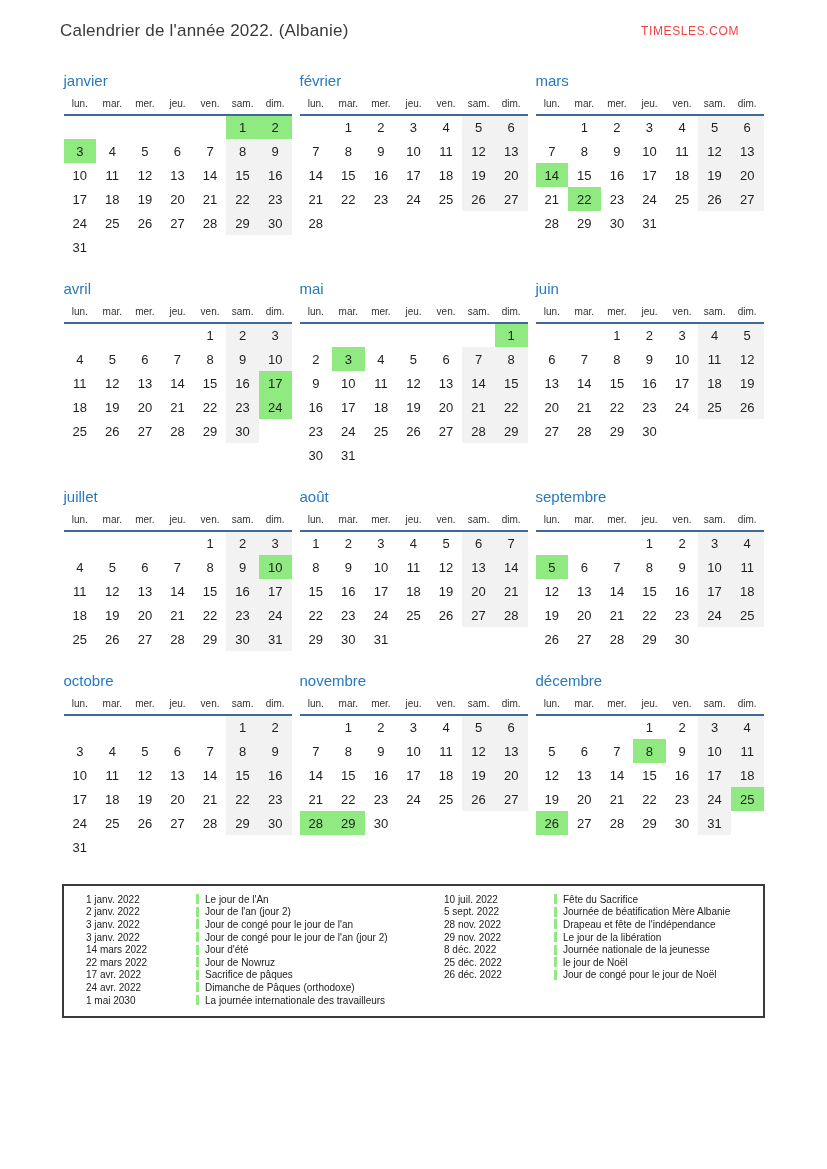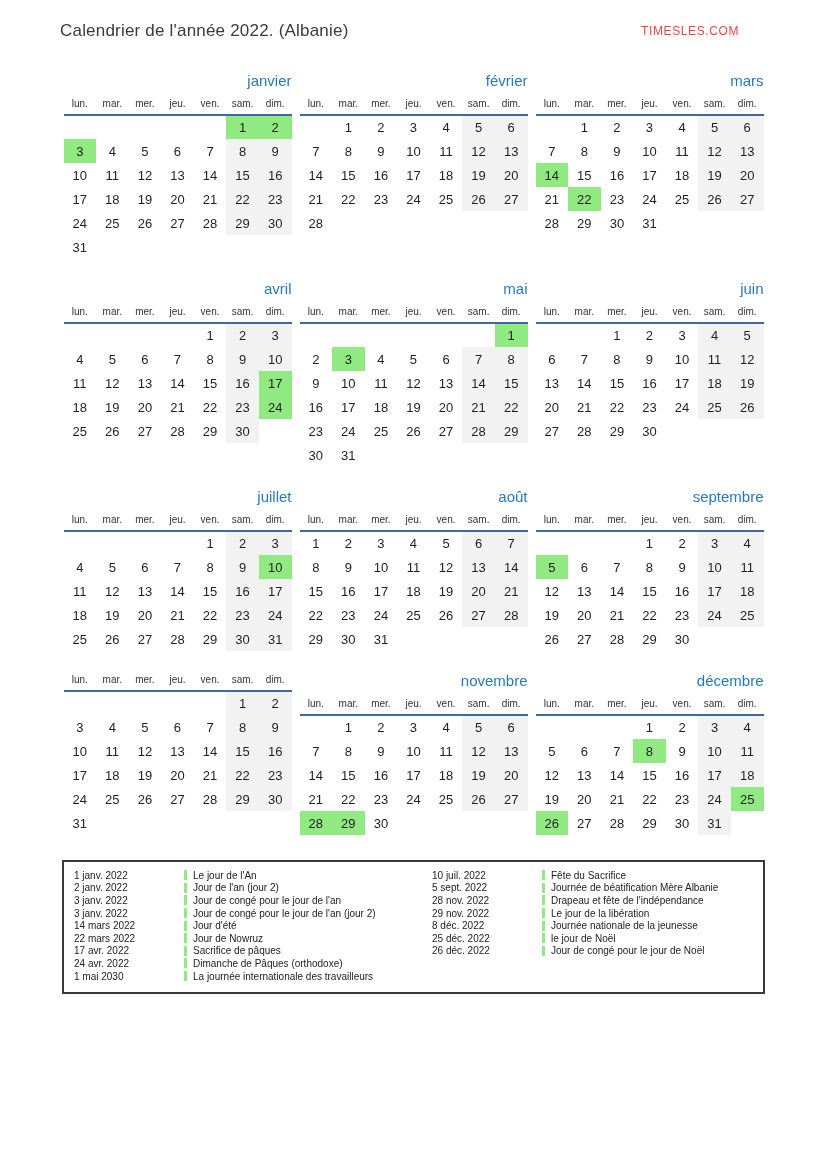--- a/index.html
+++ b/index.html
@@ -14,38 +14,38 @@
   }
   .page-title { font-size: 17px; font-weight: 400; color: #3a3a3a; letter-spacing: 0.2px; }
   .site-link { font-size: 12px; color: #ef4444; text-decoration: none; letter-spacing: 0.6px; margin-top: 3px; }
 
   .months-grid {
     width: 700px; margin: 31px auto 0;
     display: grid; grid-template-columns: repeat(3, 228px);
     column-gap: 8px; row-gap: 21px; align-items: start;
   }
   .month { width: 228px; }
-  .month-title { text-align: right; color: #2779bd; font-size: 15px; font-weight: 400; margin-bottom: 7px; }
+  .month-title { text-align: left; color: #2779bd; font-size: 15px; font-weight: 400; margin-bottom: 7px; }
   table.month-table { border-collapse: collapse; width: 228px; table-layout: fixed; }
   .month-table th {
     font-size: 10px; font-weight: 400; color: #333;
     padding: 2px 0 5px; text-align: center;
     border-bottom: 2px solid #3d6a9b;
   }
   .month-table td {
     height: 24px; text-align: center; vertical-align: middle;
     font-size: 13px; color: #1f1f1f;
   }
   .month-table td.weekend { background: #f2f2f2; }
   .month-table td.holiday { background: #90e981; }
 
   .legend-box {
     width: 703px; margin: 25px auto 0;
     border: 2px solid #3a3a3a;
-    padding: 7px 8px 10px 10px;
+    padding: 7px 8px 10px 22px;
     display: flex; align-items: flex-start;
     min-height: 117px;
   }
   .legend-col { display: block; }
   .legend-col.left { width: 358px; }
   .legend-col.right { flex: 1; }
   .legend-row { display: flex; align-items: center; height: 12.6px; }
   .legend-date { width: 110px; font-size: 10px; color: #222; white-space: nowrap; }
   .legend-tick { width: 3px; height: 10px; background: #90e981; margin-right: 6px; flex: 0 0 3px; }
   .legend-label { font-size: 10px; color: #222; white-space: nowrap; text-align: right; }
@@ -638,20 +638,21 @@
             <td>28</td>
             <td>29</td>
             <td>30</td>
             <td></td>
             <td></td>
           </tr>
         </tbody>
       </table>
     </div>
     <div class="month">
+      <div class="month-title">octobre</div>
       <table class="month-table">
         <thead>
           <tr>
             <th>lun.</th>
             <th>mar.</th>
             <th>mer.</th>
             <th>jeu.</th>
             <th>ven.</th>
             <th>sam.</th>
             <th>dim.</th>

